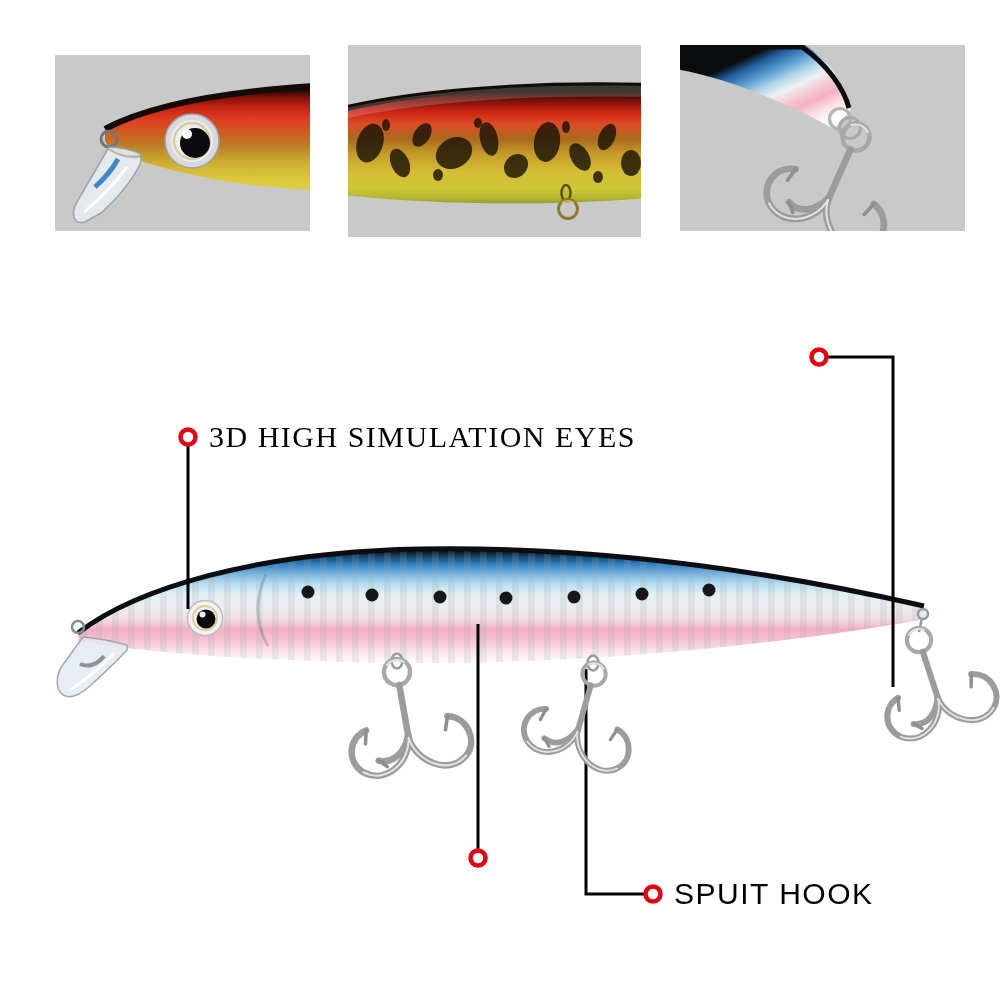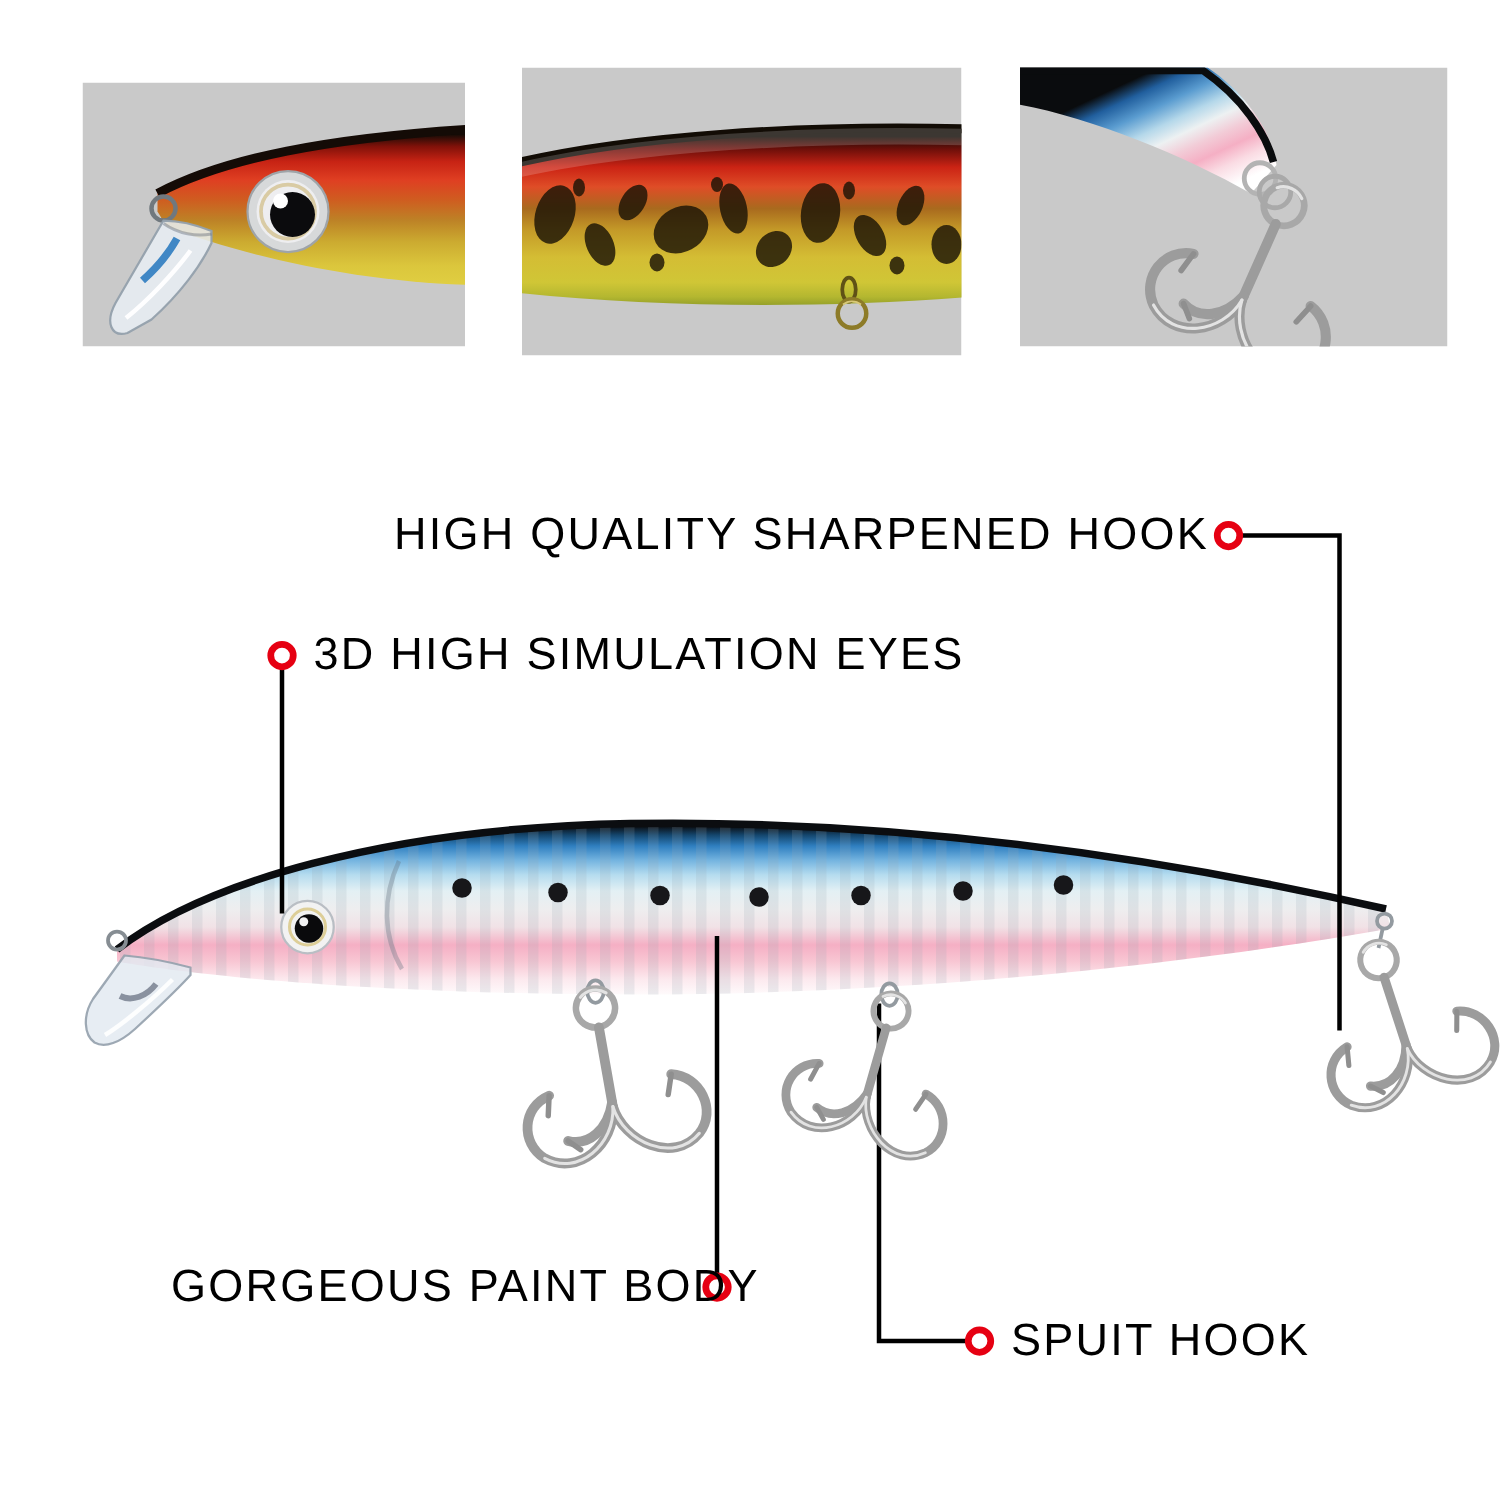--- a/index.html
+++ b/index.html
@@ -20,21 +20,21 @@
   .hks{fill:none;stroke:#9c9c9c;stroke-width:4.5;stroke-linecap:round;}
   .hkb{fill:none;stroke:#8f8f8f;stroke-width:2.5;stroke-linecap:round;}
   .hkh{fill:none;stroke:#e3e3e3;stroke-width:1.4;stroke-linecap:round;}
   .st-blue{stop-color:var(--lure-blue);}
   .st-pink{stop-color:var(--lure-pink);}
   .label{
     position:absolute;font-size:30px;line-height:34px;letter-spacing:1.5px;
     color:var(--text);white-space:nowrap;font-weight:400;
   }
   .label-hook{right:194px;top:340px;}
-  .label-eyes{left:209px;top:420px;}
+  .label-eyes{left:209px;top:420px;font-family:Liberation Serif, serif;}
   .label-body{left:114px;top:841px;}
   .label-ring{left:674px;top:877px;}
 </style>
 </head>
 <body>
 
 <div class="stage">
 
   <svg class="scene" width="1000" height="1000" viewBox="0 0 1000 1000">
     <defs>
@@ -235,17 +235,15 @@
     <use href="#treble" transform="translate(919,640) rotate(-18) scale(1.35)"></use>
 
     <g>
       <circle class="dot" cx="819" cy="357" r="7.5"></circle>
       <circle class="dot" cx="188" cy="437" r="7.5"></circle>
       <circle class="dot" cx="478" cy="858" r="7.5"></circle>
       <circle class="dot" cx="653" cy="894" r="7.5"></circle>
     </g>
   </svg>
 
-  <div class="label label-hook">HIGH QUALITY SHARPENED HOOK</div>
   <div class="label label-eyes">3D HIGH SIMULATION EYES</div>
-  <div class="label label-body">GORGEOUS PAINT BODY</div>
   <div class="label label-ring">SPUIT HOOK</div>
 </div>
 
 </body></html>

